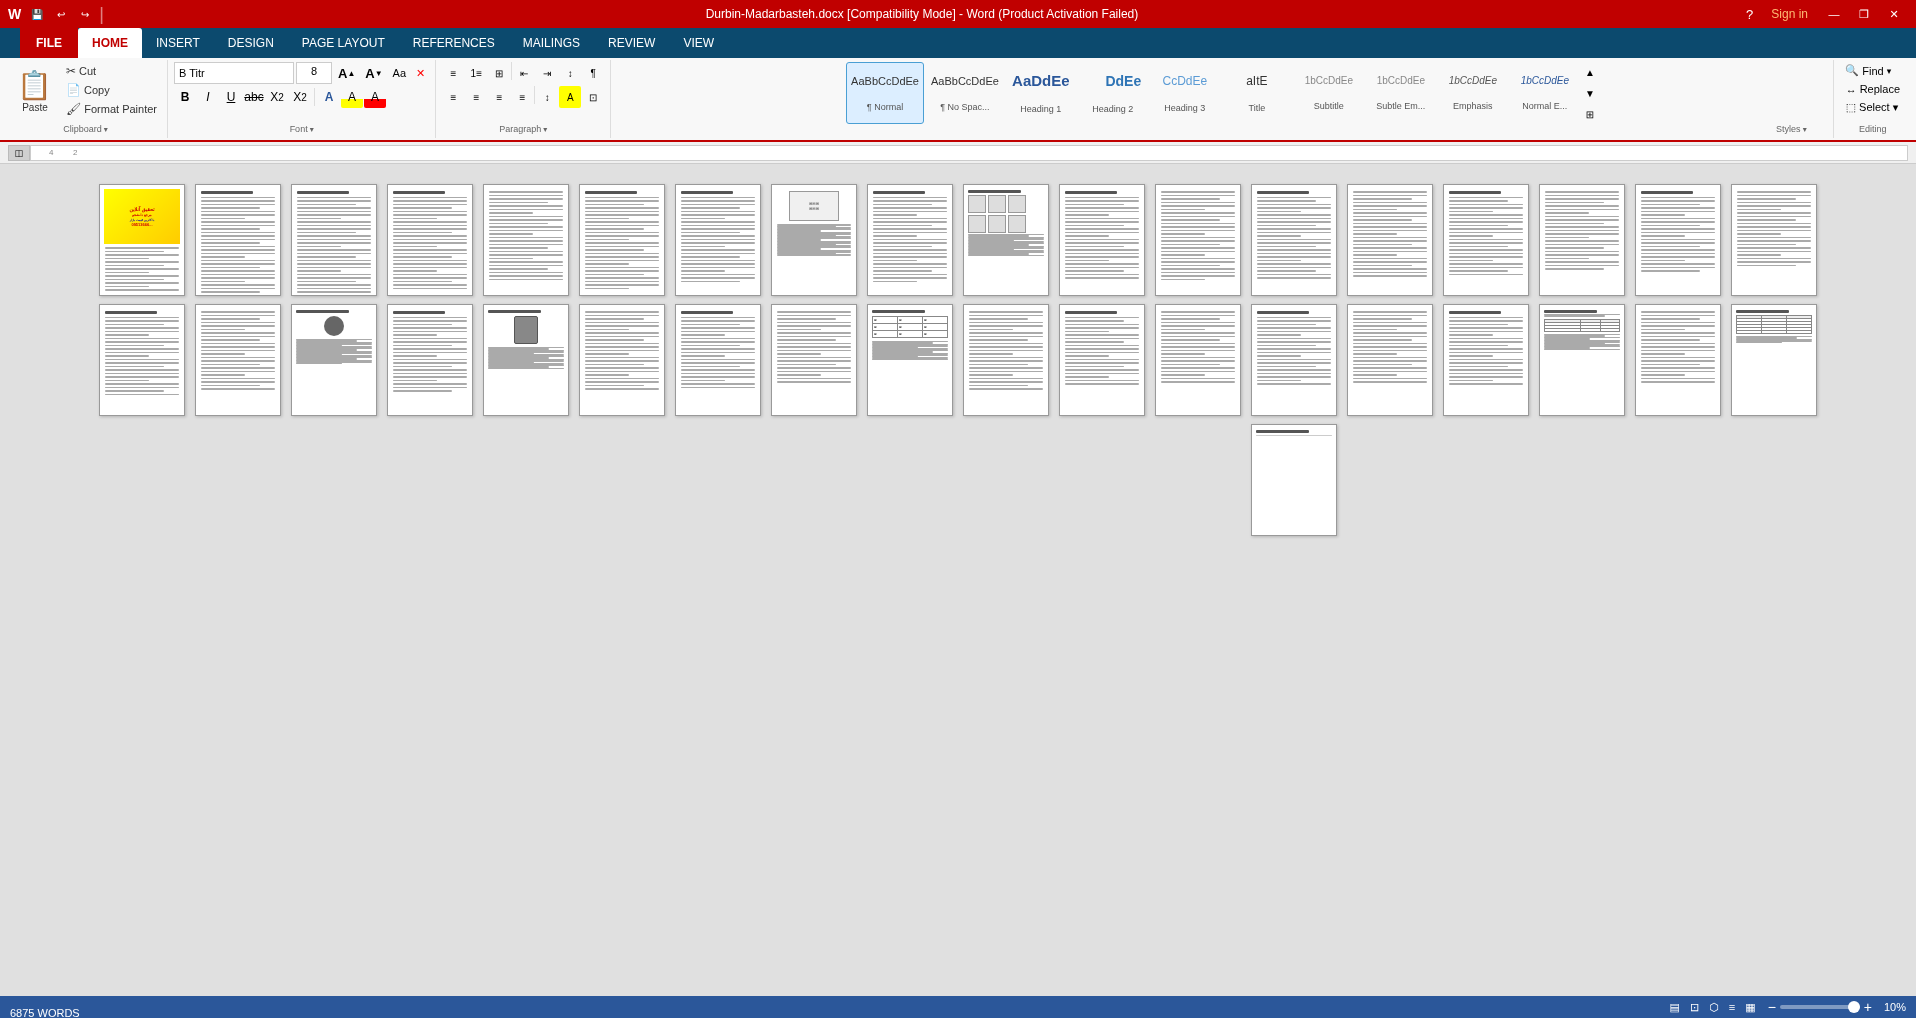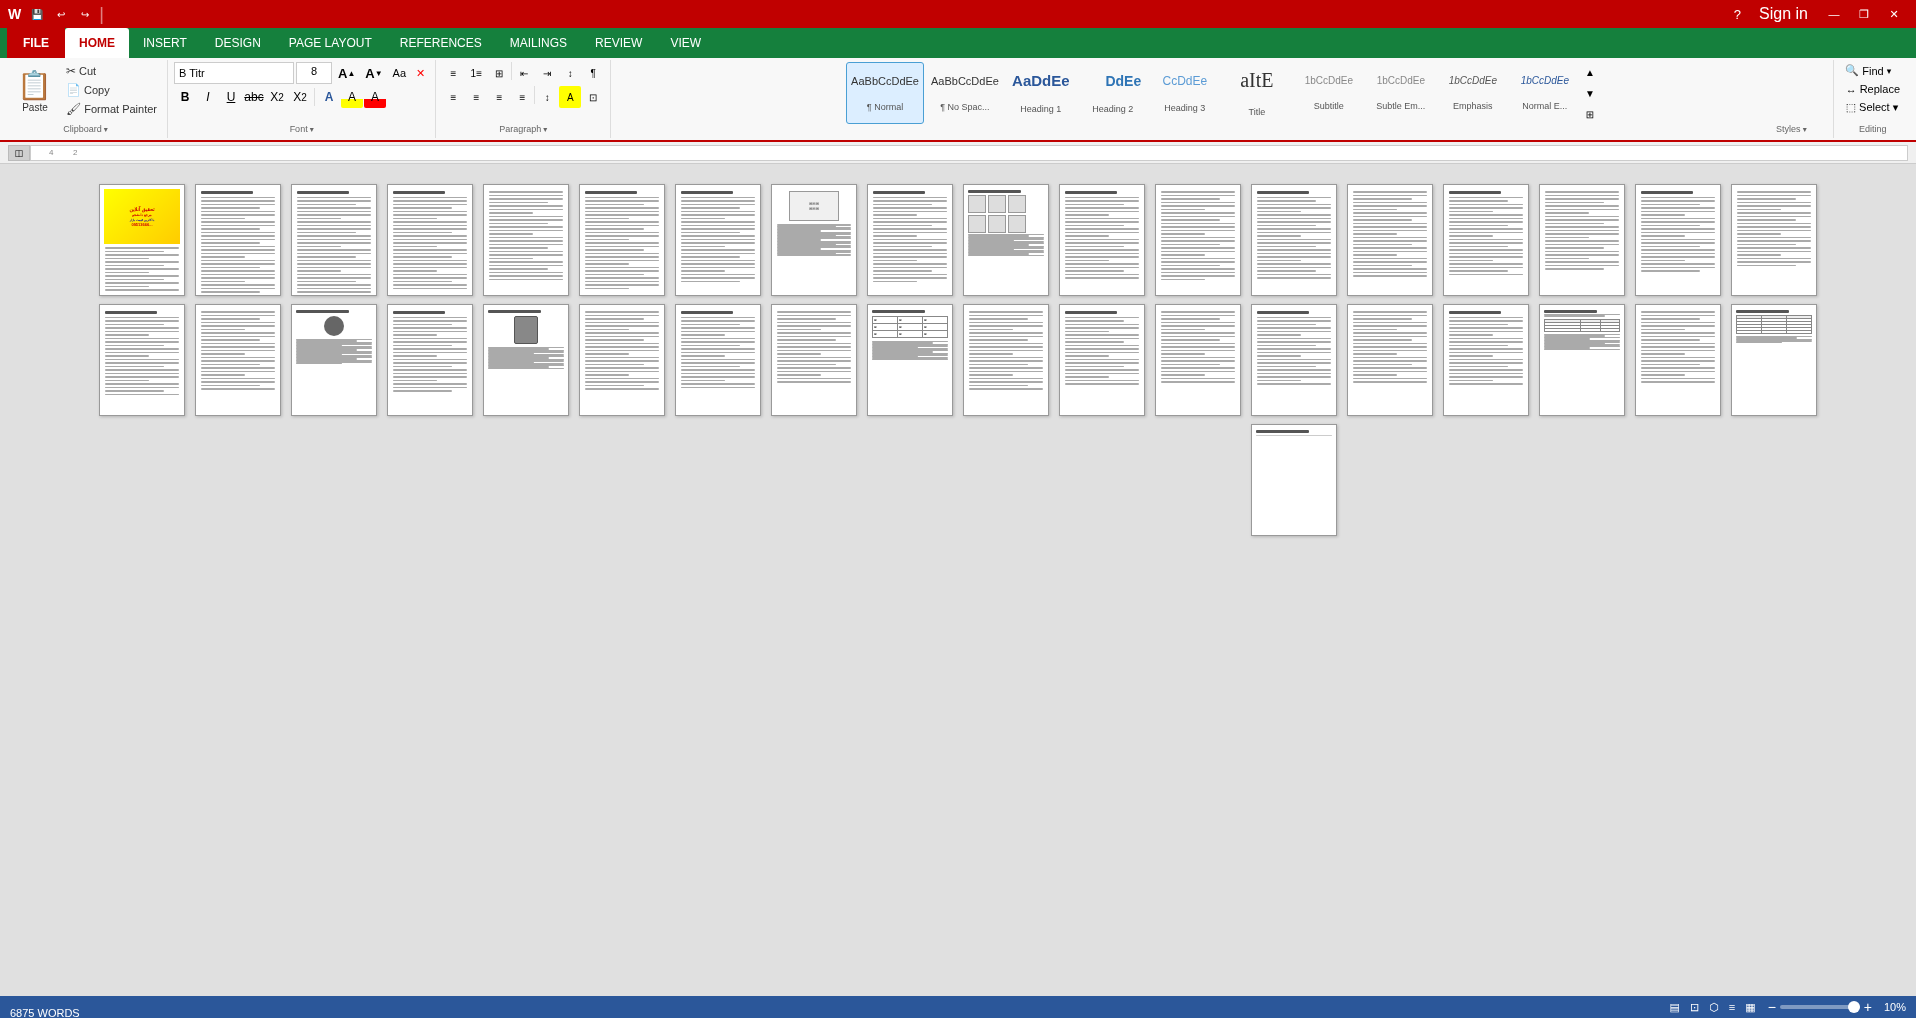--- a/index.html
+++ b/index.html
@@ -16,24 +16,24 @@
       color: white;
     }
     #title-bar .title-text { flex: 1; text-align: center; font-size: 12px; }
     #title-bar .win-controls { display: flex; gap: 2px; }
     #title-bar .win-btn { width: 28px; height: 20px; display: flex; align-items: center; justify-content: center; font-size: 11px; cursor: pointer; color: white; }
     #title-bar .quick-access { display: flex; gap: 4px; align-items: center; }
     #title-bar .qa-btn { width: 20px; height: 20px; display: flex; align-items: center; justify-content: center; cursor: pointer; font-size: 10px; color: white; }
 
     
     #tab-bar {
-      background: #15803d;
+      background: #0c4a6e;
       display: flex;
       align-items: flex-end;
-      padding: 0 7px;
+      padding: 0 20px;
       height: 30px;
     }
     .tab-item {
       padding: 4px 14px;
       font-size: 12px;
       cursor: pointer;
       color: white;
       height: 30px;
       display: flex;
       align-items: center;
@@ -282,23 +282,24 @@
   <div id="title-bar">
     <div style="display:flex; align-items:center; gap:6px;">
       <span style="color:white; font-weight:bold; font-size:14px;">W</span>
       <div class="quick-access">
         <span class="qa-btn">💾</span>
         <span class="qa-btn">↩</span>
         <span class="qa-btn">↪</span>
         <span style="color:rgba(255,255,255,0.5); font-size:18px;">|</span>
       </div>
     </div>
+    <div class="title-text">Durbin-Madarbasteh.docx [Compatibility Mode] - Word (Product Activation Failed)</div>
     <div style="display:flex; align-items:center; gap:4px;">
       <span style="color:white; font-size:13px; padding:0 6px; cursor:pointer;">?</span>
-      <span style="color:#ffffff; font-size:16px; padding:0 8px; cursor:pointer;">Sign in</span>
+      <span style="color:#fdba74; font-size:12px; padding:0 8px; cursor:pointer;">Sign in</span>
       <div class="win-controls">
         <span class="win-btn">—</span>
         <span class="win-btn">❐</span>
         <span class="win-btn close-btn">✕</span>
       </div>
     </div>
   </div>
 
   <div id="tab-bar">
     <div id="file-tab">FILE</div>
@@ -417,21 +418,21 @@
         </div>
         <div class="style-item">
           <div class="style-preview" style="font-size:14px; color:#2e74b5; font-weight:bold;padding-left:21px;">DdEe</div>
           <div class="style-label">Heading 2</div>
         </div>
         <div class="style-item">
           <div class="style-preview" style="font-size:12px; color:#5b9bd5;">CcDdEe</div>
           <div class="style-label">Heading 3</div>
         </div>
         <div class="style-item">
-          <div class="style-preview" style="font-size:20px; font-family: Liberation Serif, serif; color:#333;">aItE</div>
+          <div class="style-preview" style="font-size:12px; font-family: Liberation Sans, sans-serif; color:#333;">aItE</div>
           <div class="style-label">Title</div>
         </div>
         <div class="style-item">
           <div class="style-preview" style="font-size:10px; color:#888;">1bCcDdEe</div>
           <div class="style-label">Subtitle</div>
         </div>
         <div class="style-item">
           <div class="style-preview" style="font-size:10px; color:#888;">1bCcDdEe</div>
           <div class="style-label">Subtle Em...</div>
         </div>

